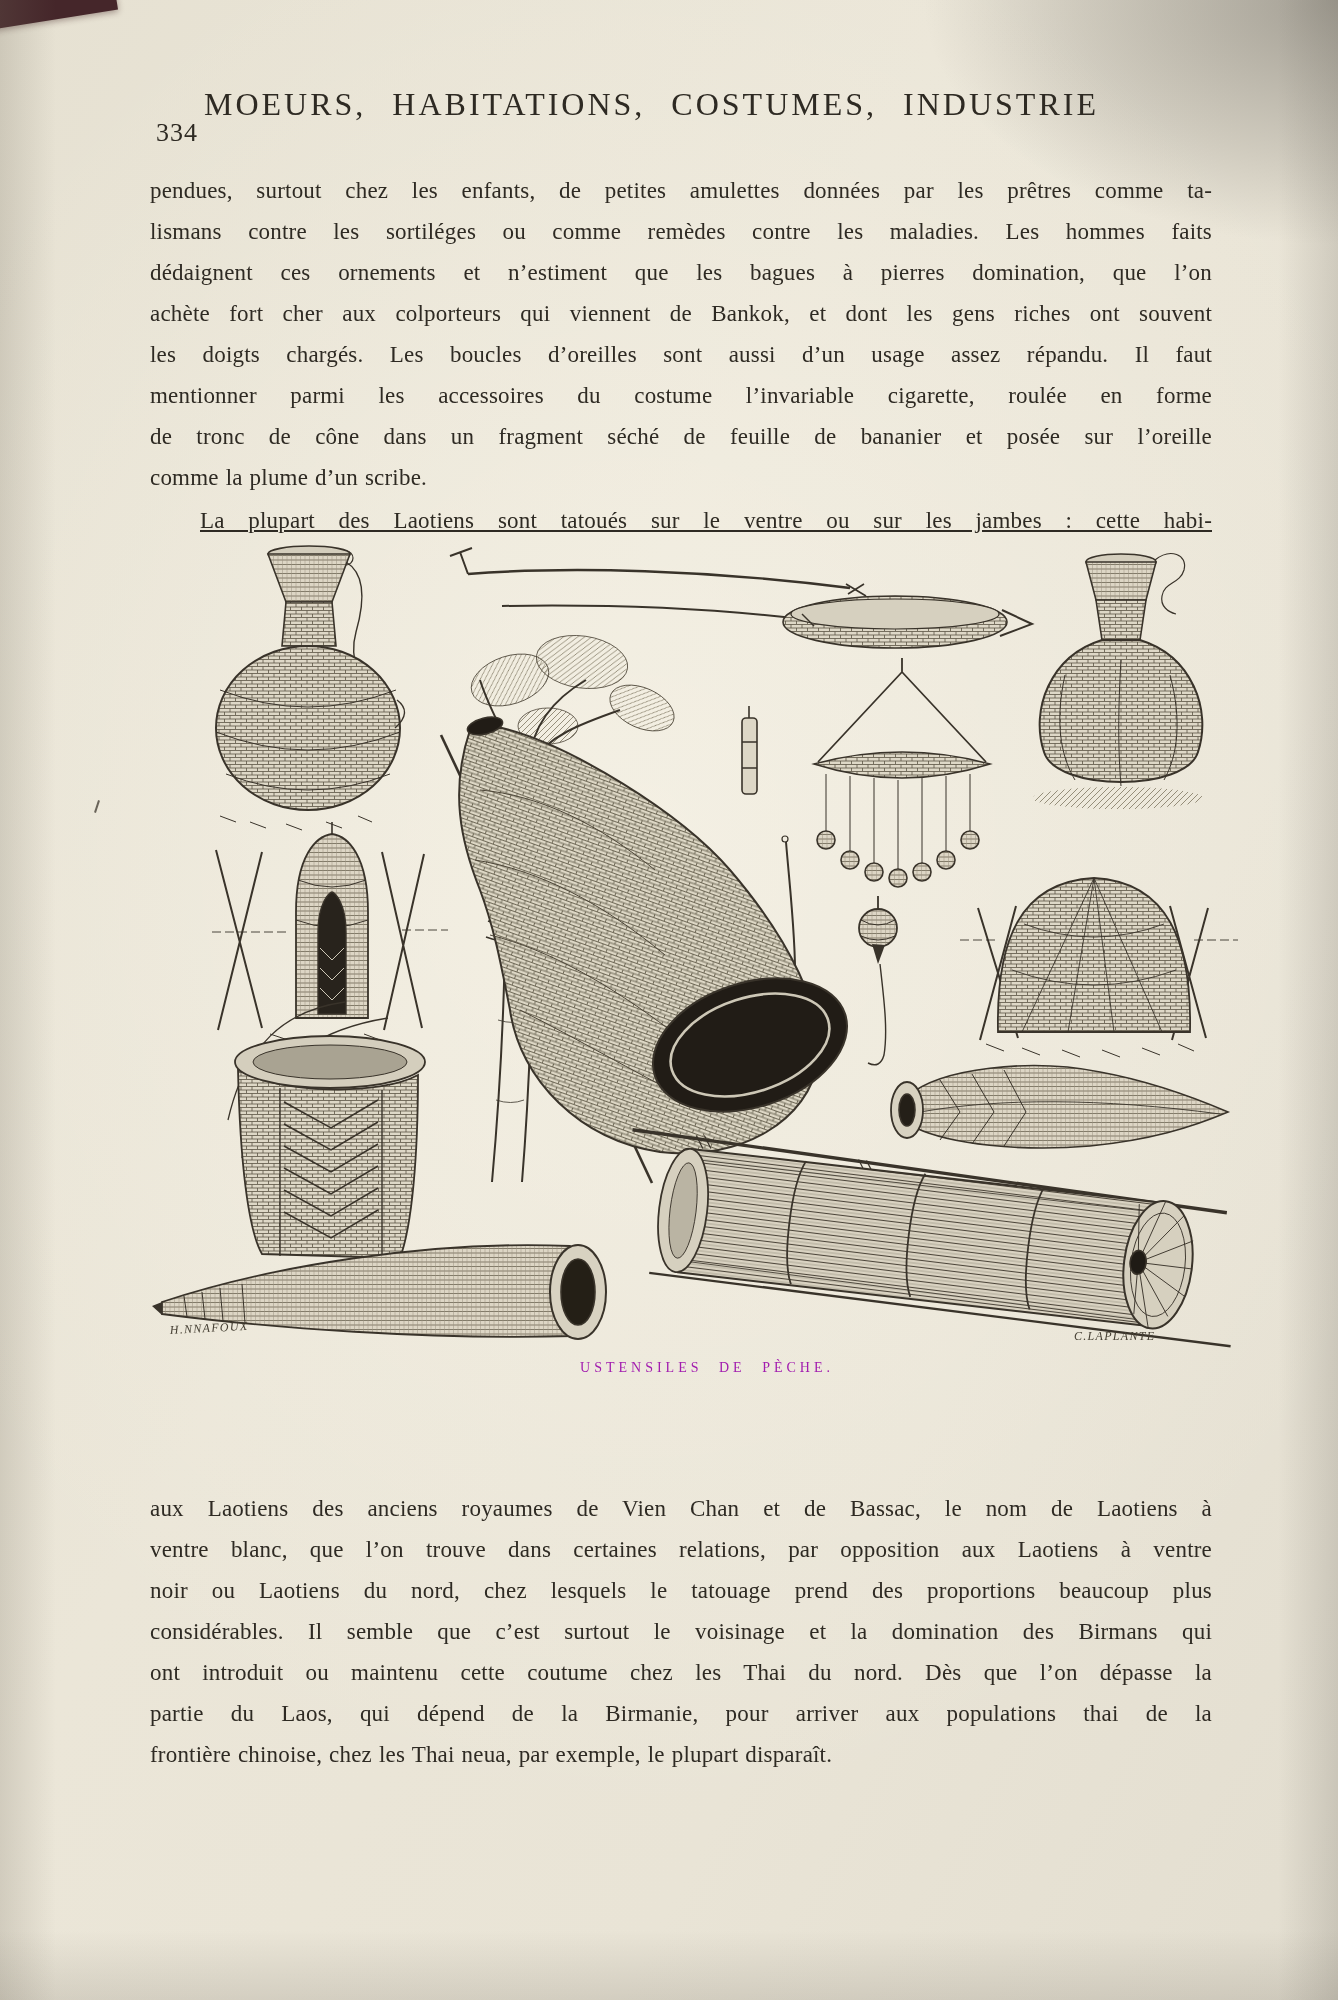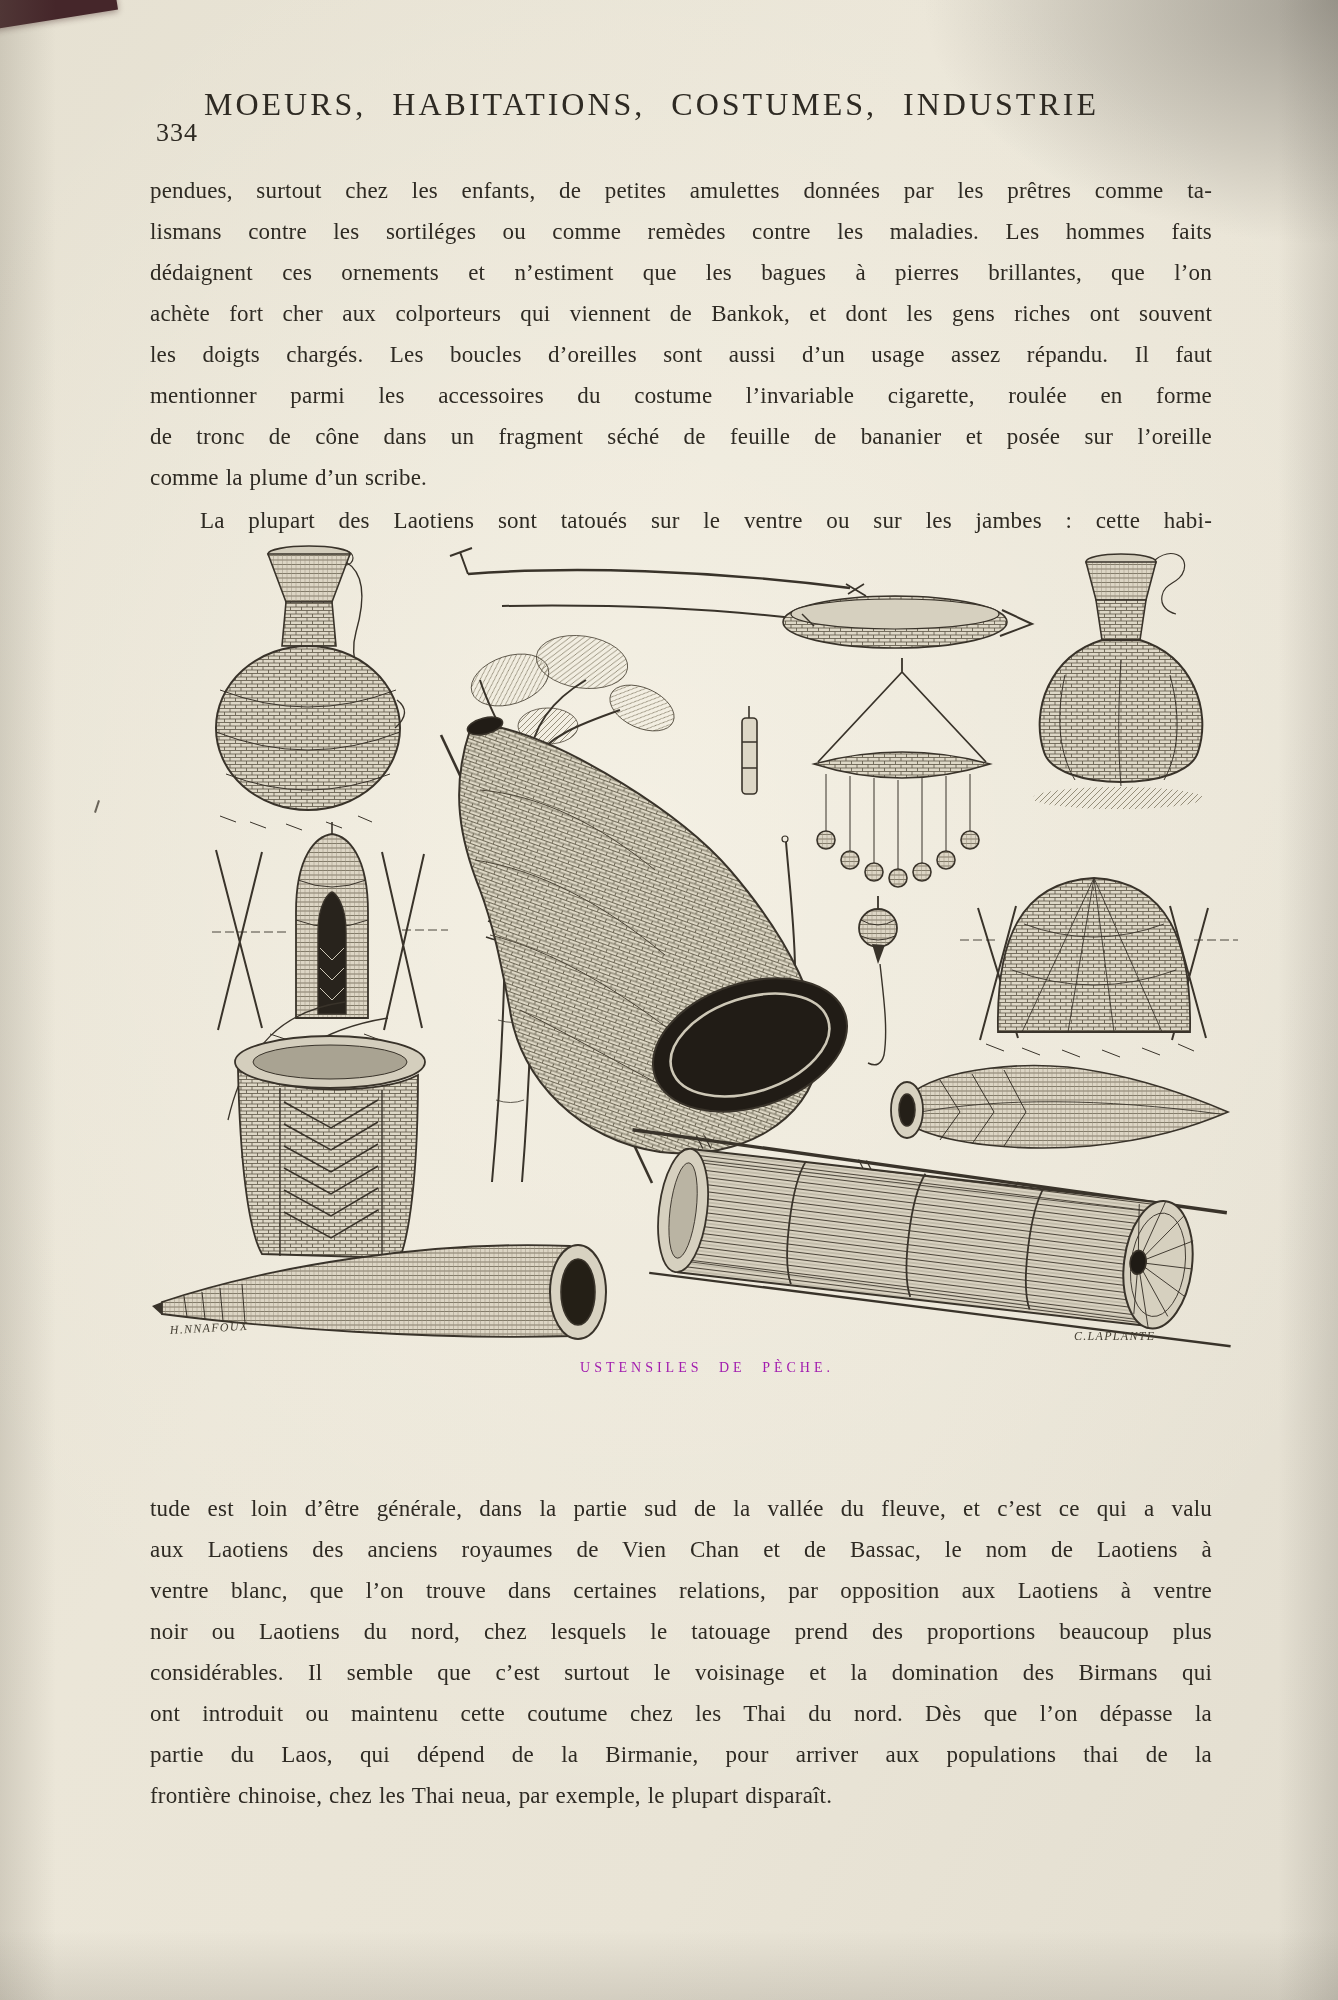--- a/index.html
+++ b/index.html
@@ -25,21 +25,21 @@
 
   .header-row{position:absolute;top:86px;left:150px;width:1062px;height:34px;}
   .page-number{position:absolute;left:6px;top:0;font-size:26px;letter-spacing:1px;margin-top:32px;}
   .running-title{display:block;padding-left:54px;font-size:32px;
     letter-spacing:3px;word-spacing:15px;white-space:nowrap;}
 
   .textblock{position:absolute;left:150px;width:1062px;font-size:23px;margin-top:48px;}
   .line{height:41px;line-height:41px;text-align:justify;text-align-last:justify;
     overflow:hidden;white-space:normal;letter-spacing:.2px;word-spacing:1px;}
   .line.flush{text-align-last:left;}
-  .indent{text-indent:50px;}
+  .indent{text-indent:50px;text-decoration:underline;}
 
   .figure-wrap{position:absolute;left:150px;top:540px;width:1100px;height:810px;}
   .caption{position:absolute;top:1360px;left:150px;width:1062px;text-align:center;
     padding-left:26px;font-size:14px;letter-spacing:4px;word-spacing:9px;color:#a21caf;}
   .sig{font-size:12px;letter-spacing:1.3px;fill:#464034;font-style:italic;}
   .lbl{font-size:13px;font-style:italic;fill:#3a342b;}
 </style>
 </head>
 <body>
 
@@ -51,21 +51,21 @@
 <div class="speck"></div>
 
 <div class="header-row">
   <span class="page-number">334</span>
   <span class="running-title">MOEURS, HABITATIONS, COSTUMES, INDUSTRIE</span>
 </div>
 
 <div class="textblock" style="top:122px">
   <div class="line">pendues, surtout chez les enfants, de petites amulettes données par les prêtres comme ta-</div>
   <div class="line">lismans contre les sortiléges ou comme remèdes contre les maladies. Les hommes faits</div>
-  <div class="line">dédaignent ces ornements et n’estiment que les bagues à pierres brillantes, que l’on</div>
+  <div class="line">dédaignent ces ornements et n’estiment que les bagues à pierres domination, que l’on</div>
   <div class="line">achète fort cher aux colporteurs qui viennent de Bankok, et dont les gens riches ont souvent</div>
   <div class="line">les doigts chargés. Les boucles d’oreilles sont aussi d’un usage assez répandu. Il faut</div>
   <div class="line">mentionner parmi les accessoires du costume l’invariable cigarette, roulée en forme</div>
   <div class="line">de tronc de cône dans un fragment séché de feuille de bananier et posée sur l’oreille</div>
   <div class="line flush">comme la plume d’un scribe.</div>
 </div>
 
 <div class="textblock" style="top:452px">
   <div class="line indent">La plupart des Laotiens sont tatoués sur le ventre ou sur les jambes : cette habi-</div>
 </div>
@@ -245,21 +245,20 @@
     <ellipse cx="990" cy="698" rx="8" ry="12" fill="#1f1b15"></ellipse>
     <path d="M506 768 L1092 770" stroke-width="2.4"></path>
   </g>
   <text class="sig" x="924" y="800">C.LAPLANTE</text>
 </svg>
 </div>
 
 <div class="caption">USTENSILES DE PÈCHE.</div>
 
 <div class="textblock" style="top:1440px">
-  <div class="line">tude est loin d’être générale, dans la partie sud de la vallée du fleuve, et c’est ce qui a valu</div>
   <div class="line">aux Laotiens des anciens royaumes de Vien Chan et de Bassac, le nom de Laotiens à</div>
   <div class="line">ventre blanc, que l’on trouve dans certaines relations, par opposition aux Laotiens à ventre</div>
   <div class="line">noir ou Laotiens du nord, chez lesquels le tatouage prend des proportions beaucoup plus</div>
   <div class="line">considérables. Il semble que c’est surtout le voisinage et la domination des Birmans qui</div>
   <div class="line">ont introduit ou maintenu cette coutume chez les Thai du nord. Dès que l’on dépasse la</div>
   <div class="line">partie du Laos, qui dépend de la Birmanie, pour arriver aux populations thai de la</div>
   <div class="line flush">frontière chinoise, chez les Thai neua, par exemple, le plupart disparaît.</div>
 </div>
 
 </body></html>

